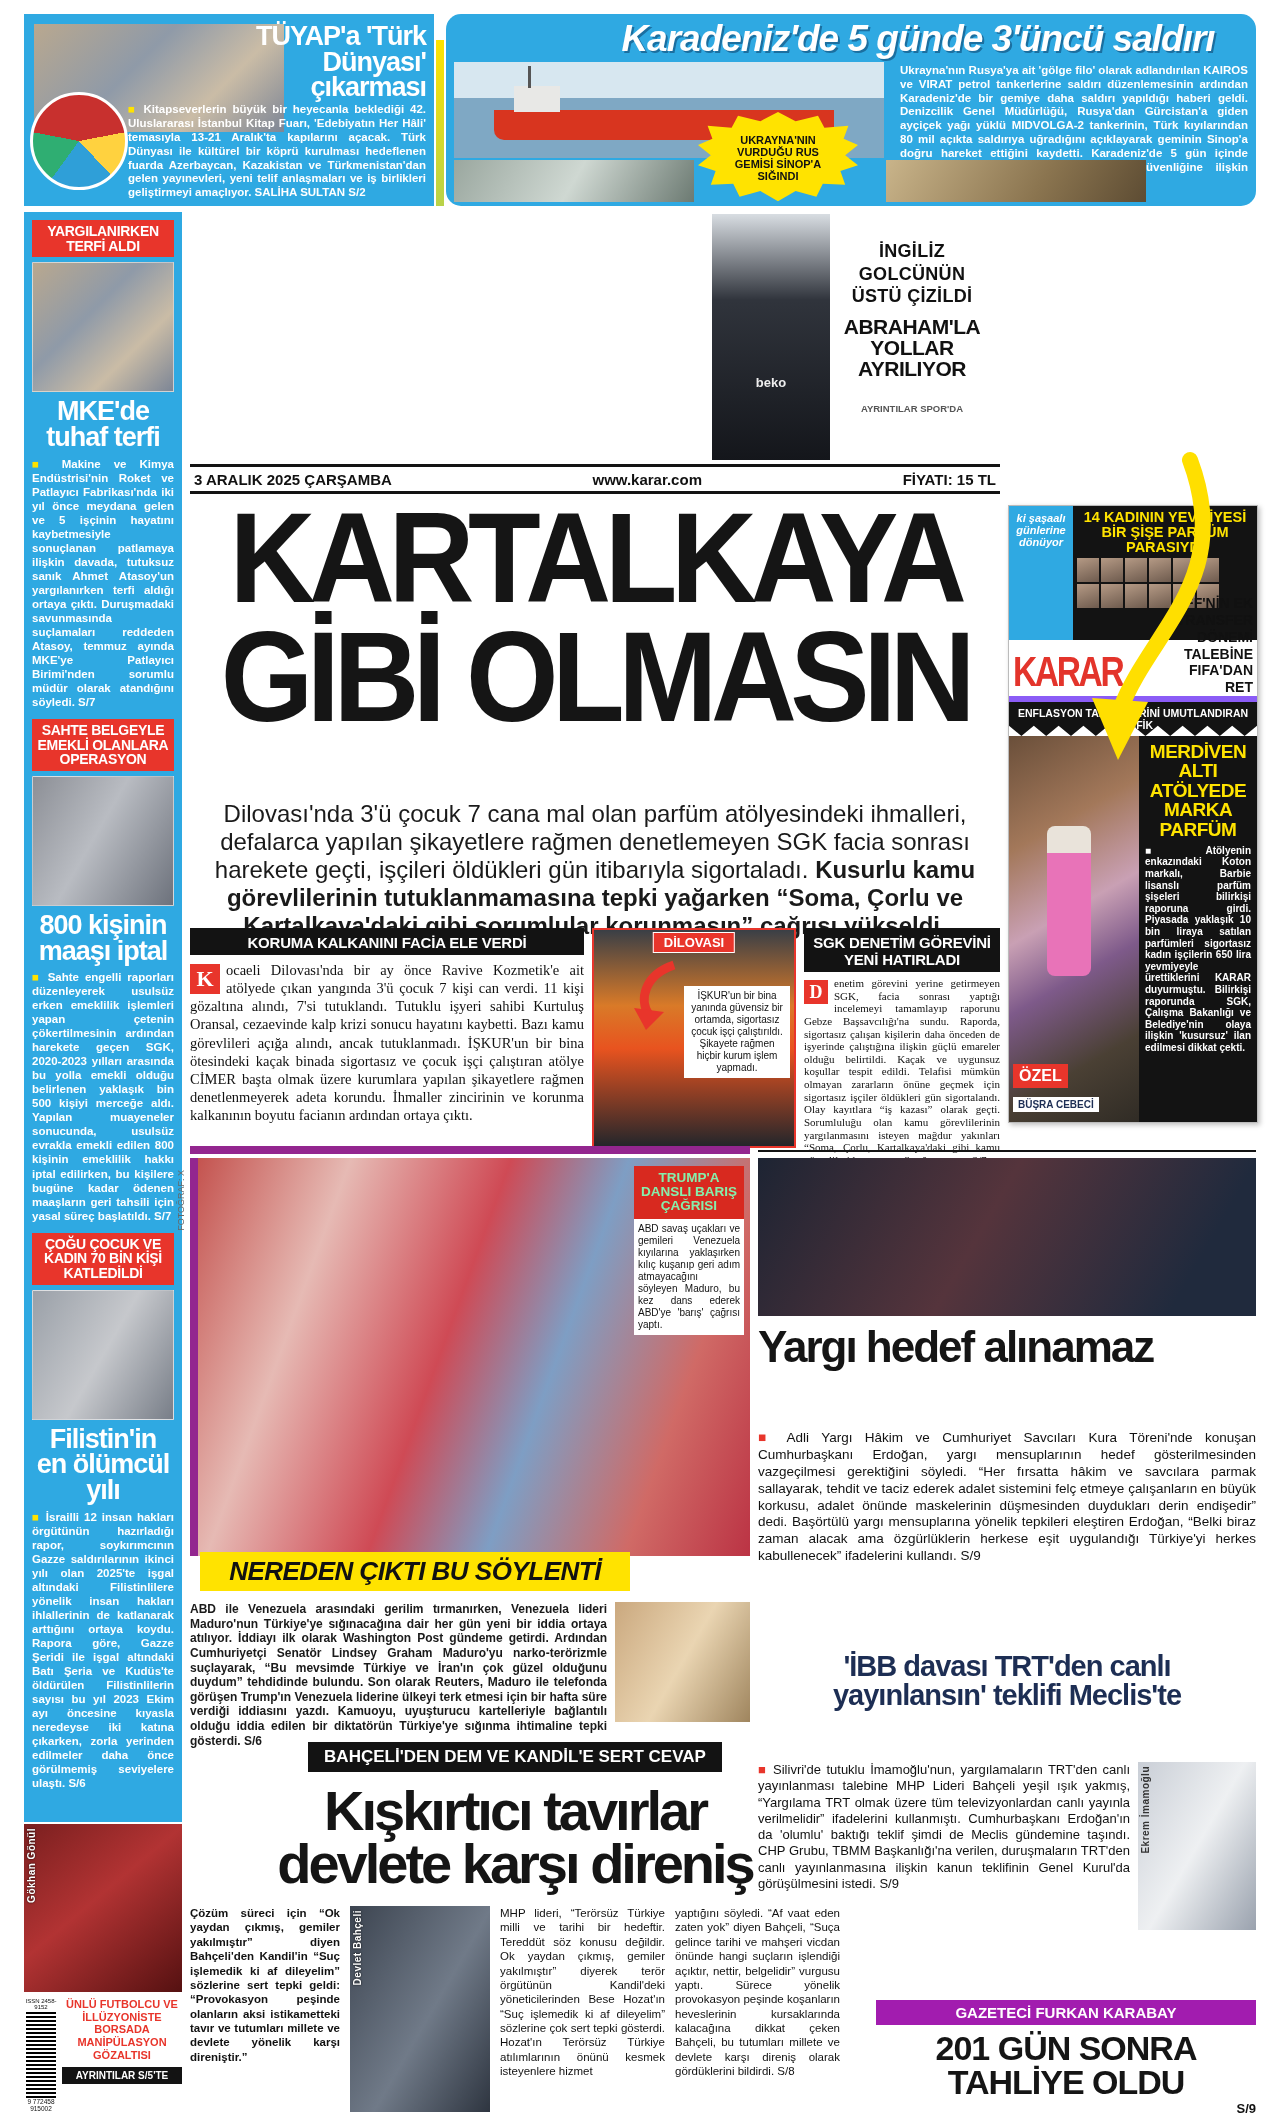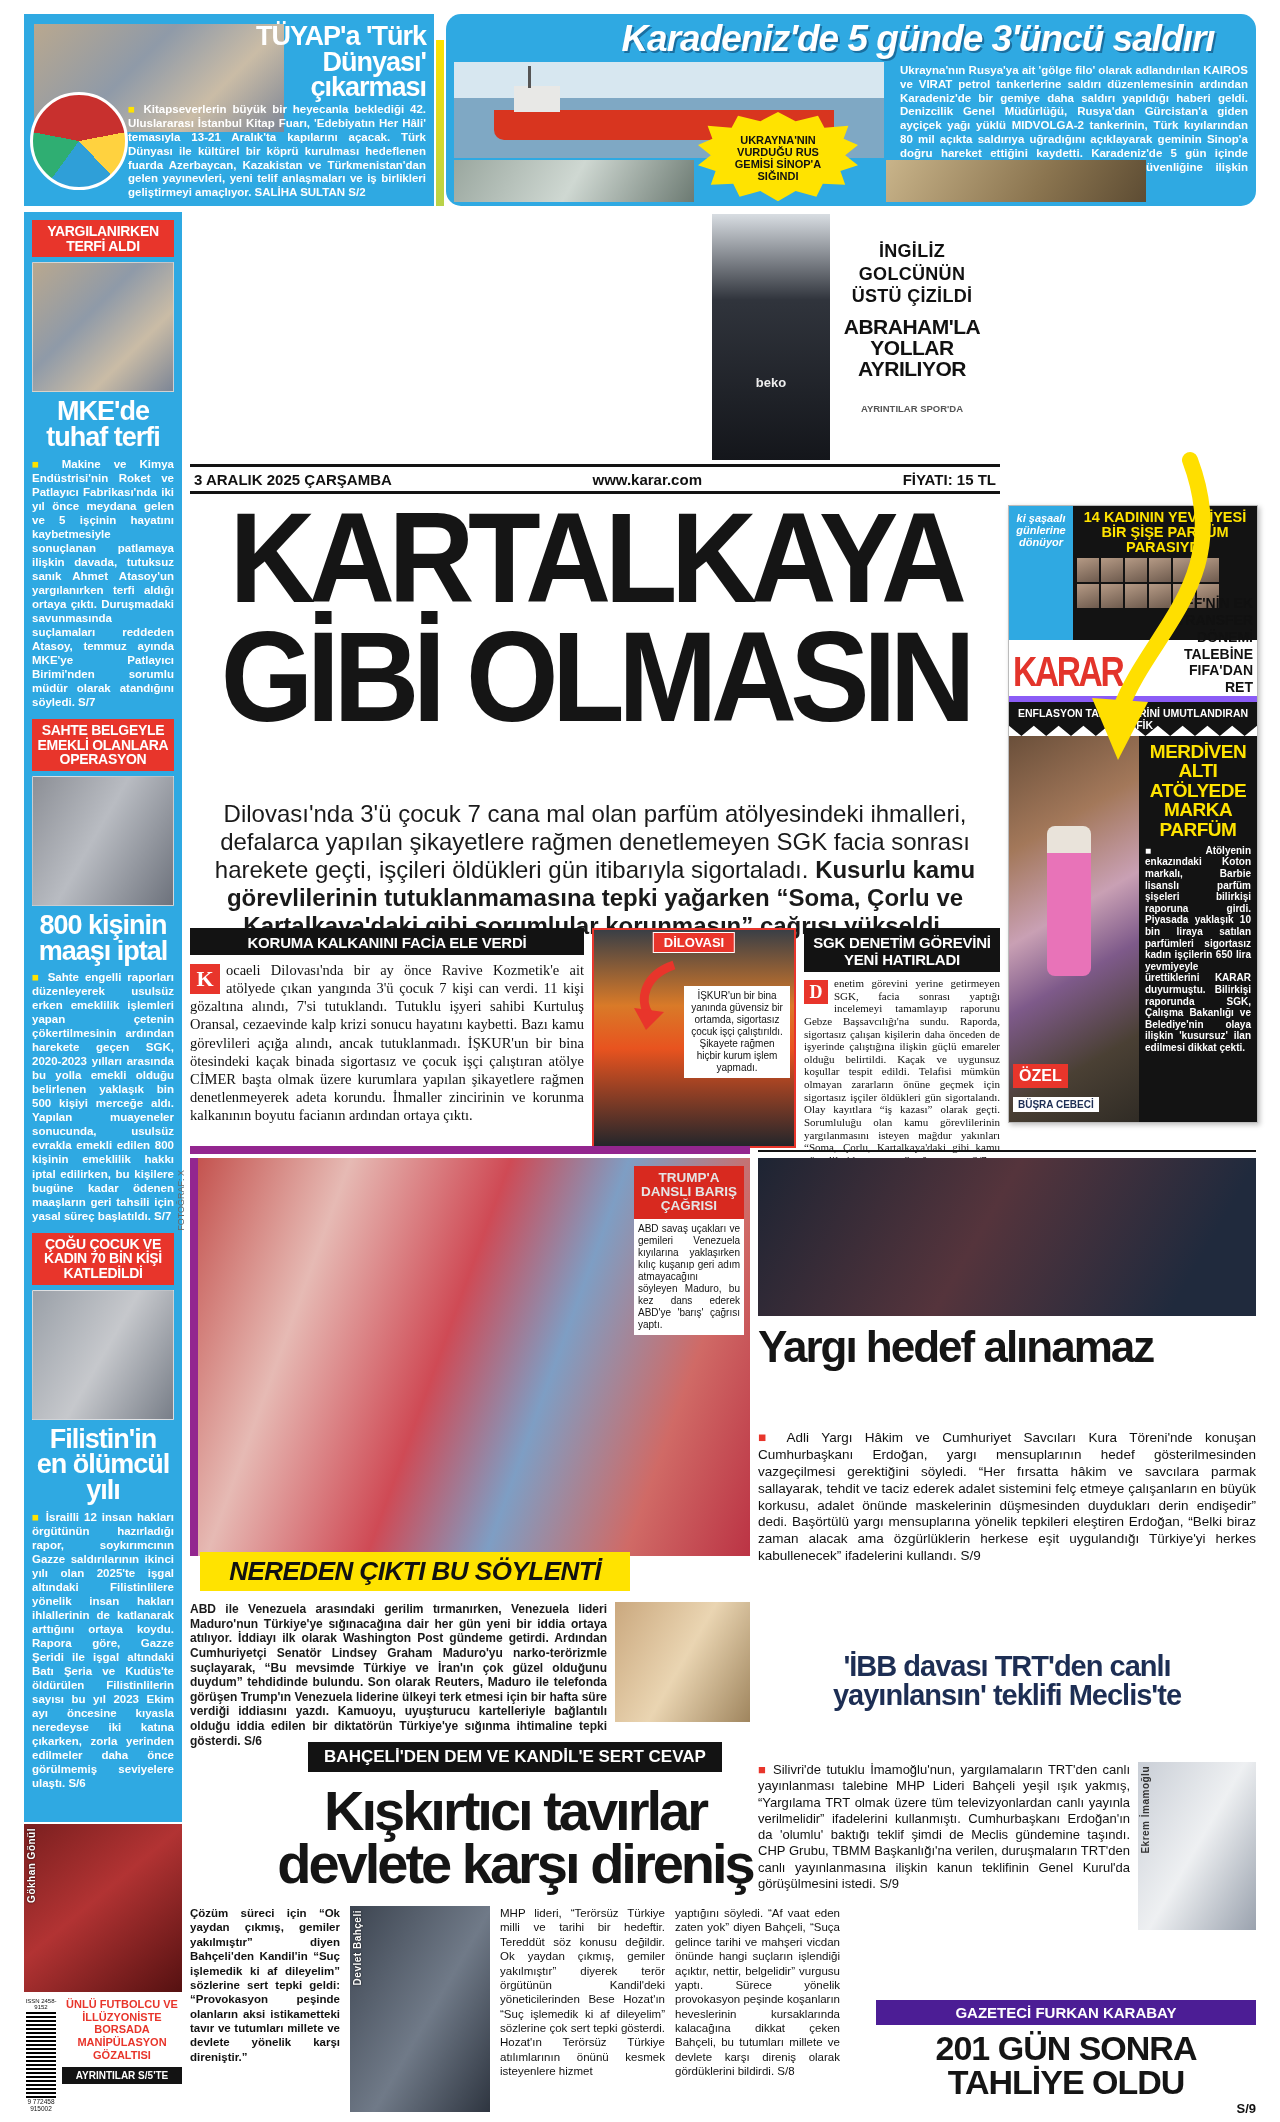--- a/index.html
+++ b/index.html
@@ -164,21 +164,21 @@
       <span class="dcap" style="width:24px;height:24px;font-size:18px;">D</span><span>enetim görevini yerine getirmeyen SGK, facia sonrası yaptığı incelemeyi tamamlayıp raporunu Gebze Başsavcılığı'na sundu. Raporda, sigortasız çalışan kişilerin daha önceden de işyerinde çalıştığına ilişkin güçlü emareler olduğu belirtildi. Kaçak ve uygunsuz koşullar tespit edildi. Telafisi mümkün olmayan zararların önüne geçmek için sigortasız işçiler öldükleri gün sigortalandı. Olay kayıtlara “iş kazası” olarak geçti. Sorumluluğu olan kamu görevlilerinin yargılanmasını isteyen mağdur yakınları “Soma, Çorlu, Kartalkaya'daki gibi kamu görevlileri korunmasın” çağrısı yaptı. S/7</span>
     </div>
   </div>
 
   <div class="abs" style="left:190px;top:1146px;width:560px;height:8px;background:#93268f;"></div>
   <div class="abs" style="left:758px;top:1150px;width:498px;height:2px;background:#131313;"></div>
 
   <div class="abs" style="left:176px;top:1170px;font-size:9px;color:#666;writing-mode:vertical-rl;transform:rotate(180deg);">FOTOĞRAF: X</div>
   <div class="abs ph-maduro" style="left:190px;top:1158px;width:560px;height:398px;border-left:8px solid #93268f;box-sizing:border-box;">
     <div style="position:absolute;right:6px;top:8px;width:110px;">
-      <div style="background:#d8291f;color:#e5e5e5;font-weight:bold;font-size:13.5px;text-align:center;padding:5px 3px;line-height:1.05;">TRUMP'A DANSLI BARIŞ ÇAĞRISI</div>
+      <div style="background:#d8291f;color:#86efac;font-weight:bold;font-size:13.5px;text-align:center;padding:5px 3px;line-height:1.05;">TRUMP'A DANSLI BARIŞ ÇAĞRISI</div>
       <div style="background:#fff;color:#111;font-size:10px;line-height:1.2;padding:4px;text-align:justify;">ABD savaş uçakları ve gemileri Venezuela kıyılarına yaklaşırken kılıç kuşanıp geri adım atmayacağını söyleyen Maduro, bu kez dans ederek ABD'ye 'barış' çağrısı yaptı.</div>
     </div>
   </div>
   <div class="abs" style="left:200px;top:1552px;width:430px;background:#ffe300;color:#111;font-weight:bold;font-style:italic;
        font-size:26px;text-align:center;padding:4px 0;letter-spacing:-.5px;">NEREDEN ÇIKTI BU SÖYLENTİ</div>
   <div class="abs" style="left:190px;top:1602px;width:560px;">
     <div class="ph-trump" style="float:right;width:135px;height:120px;margin:0 0 4px 8px;"></div>
     <div class="jc" style="font-size:12px;font-weight:bold;line-height:1.22;color:#1a1a1a;">ABD ile Venezuela arasındaki gerilim tırmanırken, Venezuela lideri Maduro'nun Türkiye'ye sığınacağına dair her gün yeni bir iddia ortaya atılıyor. İddiayı ilk olarak Washington Post gündeme getirdi. Ardından Cumhuriyetçi Senatör Lindsey Graham Maduro'yu narko-terörizmle suçlayarak, “Bu mevsimde Türkiye ve İran'ın çok güzel olduğunu duydum” tehdidinde bulundu. Son olarak Reuters, Maduro ile telefonda görüşen Trump'ın Venezuela liderine ülkeyi terk etmesi için bir hafta süre verdiği iddiasını yazdı. Kamuoyu, uyuşturucu kartelleriyle bağlantılı olduğu iddia edilen bir diktatörün Türkiye'ye sığınma ihtimaline tepki gösterdi. S/6</div>
   </div>
 
@@ -204,21 +204,21 @@
   <div class="abs" style="left:190px;top:1906px;width:650px;height:216px;display:flex;gap:10px;overflow:hidden;">
     <div class="jc" style="width:150px;font-size:11.5px;font-weight:bold;line-height:1.25;">Çözüm süreci için “Ok yaydan çıkmış, gemiler yakılmıştır” diyen Bahçeli'den Kandil'in “Suç işlemedik ki af dileyelim” sözlerine sert tepki geldi: “Provokasyon peşinde olanların aksi istikametteki tavır ve tutumları millete ve devlete yönelik karşı direniştir.”</div>
     <div class="ph-bahceli" style="position:relative;width:140px;height:206px;flex:none;">
       <span class="vlabel">Devlet Bahçeli</span>
     </div>
     <div class="jc" style="width:165px;font-size:11.5px;line-height:1.25;">MHP lideri, “Terörsüz Türkiye milli ve tarihi bir hedeftir. Tereddüt söz konusu değildir. Ok yaydan çıkmış, gemiler yakılmıştır” diyerek terör örgütünün Kandil'deki yöneticilerinden Bese Hozat'ın “Suç işlemedik ki af dileyelim” sözlerine çok sert tepki gösterdi. Hozat'ın Terörsüz Türkiye atılımlarının önünü kesmek isteyenlere hizmet</div>
     <div class="jc" style="width:165px;font-size:11.5px;line-height:1.25;">yaptığını söyledi. “Af vaat eden zaten yok” diyen Bahçeli, “Suça gelince tarihi ve mahşeri vicdan önünde hangi suçların işlendiği açıktır, nettir, belgelidir” vurgusu yaptı. Sürece yönelik provokasyon peşinde koşanların heveslerinin kursaklarında kalacağına dikkat çeken Bahçeli, bu tutumları millete ve devlete karşı direniş olarak gördüklerini bildirdi. S/8</div>
   </div>
 
   <div class="abs" style="left:876px;top:2000px;width:380px;">
-    <div style="background:#4c1d95;color:#fff;font-weight:bold;font-size:15px;text-align:center;padding:4px 0;">GAZETECİ FURKAN KARABAY</div>
+    <div style="background:#a21caf;color:#fff;font-weight:bold;font-size:15px;text-align:center;padding:4px 0;">GAZETECİ FURKAN KARABAY</div>
     <div style="font-size:34px;font-weight:bold;text-align:center;line-height:1.0;margin-top:6px;letter-spacing:-1px;color:#151515;">201 GÜN SONRA TAHLİYE OLDU</div>
     <div style="text-align:right;font-weight:bold;font-size:13px;margin-top:2px;">S/9</div>
   </div>
 
   <div class="abs" style="left:1008px;top:505px;width:248px;height:616px;border:1px solid #bbb;background:#fff;box-shadow:2px 2px 5px rgba(0,0,0,.25);overflow:hidden;">
     <div style="display:flex;height:134px;">
       <div class="blue" style="width:64px;color:#fff;font-style:italic;font-weight:bold;font-size:11px;text-align:center;padding-top:6px;box-sizing:border-box;">ki şaşaalı günlerine dönüyor</div>
       <div style="flex:1;background:#131313;padding:4px;box-sizing:border-box;">
         <div style="color:#ffe300;font-weight:bold;font-size:14.5px;line-height:1.05;text-align:center;">14 KADININ YEVMİYESİ BİR ŞİŞE PARFÜM PARASIYDI</div>
         <div class="facegrid">

